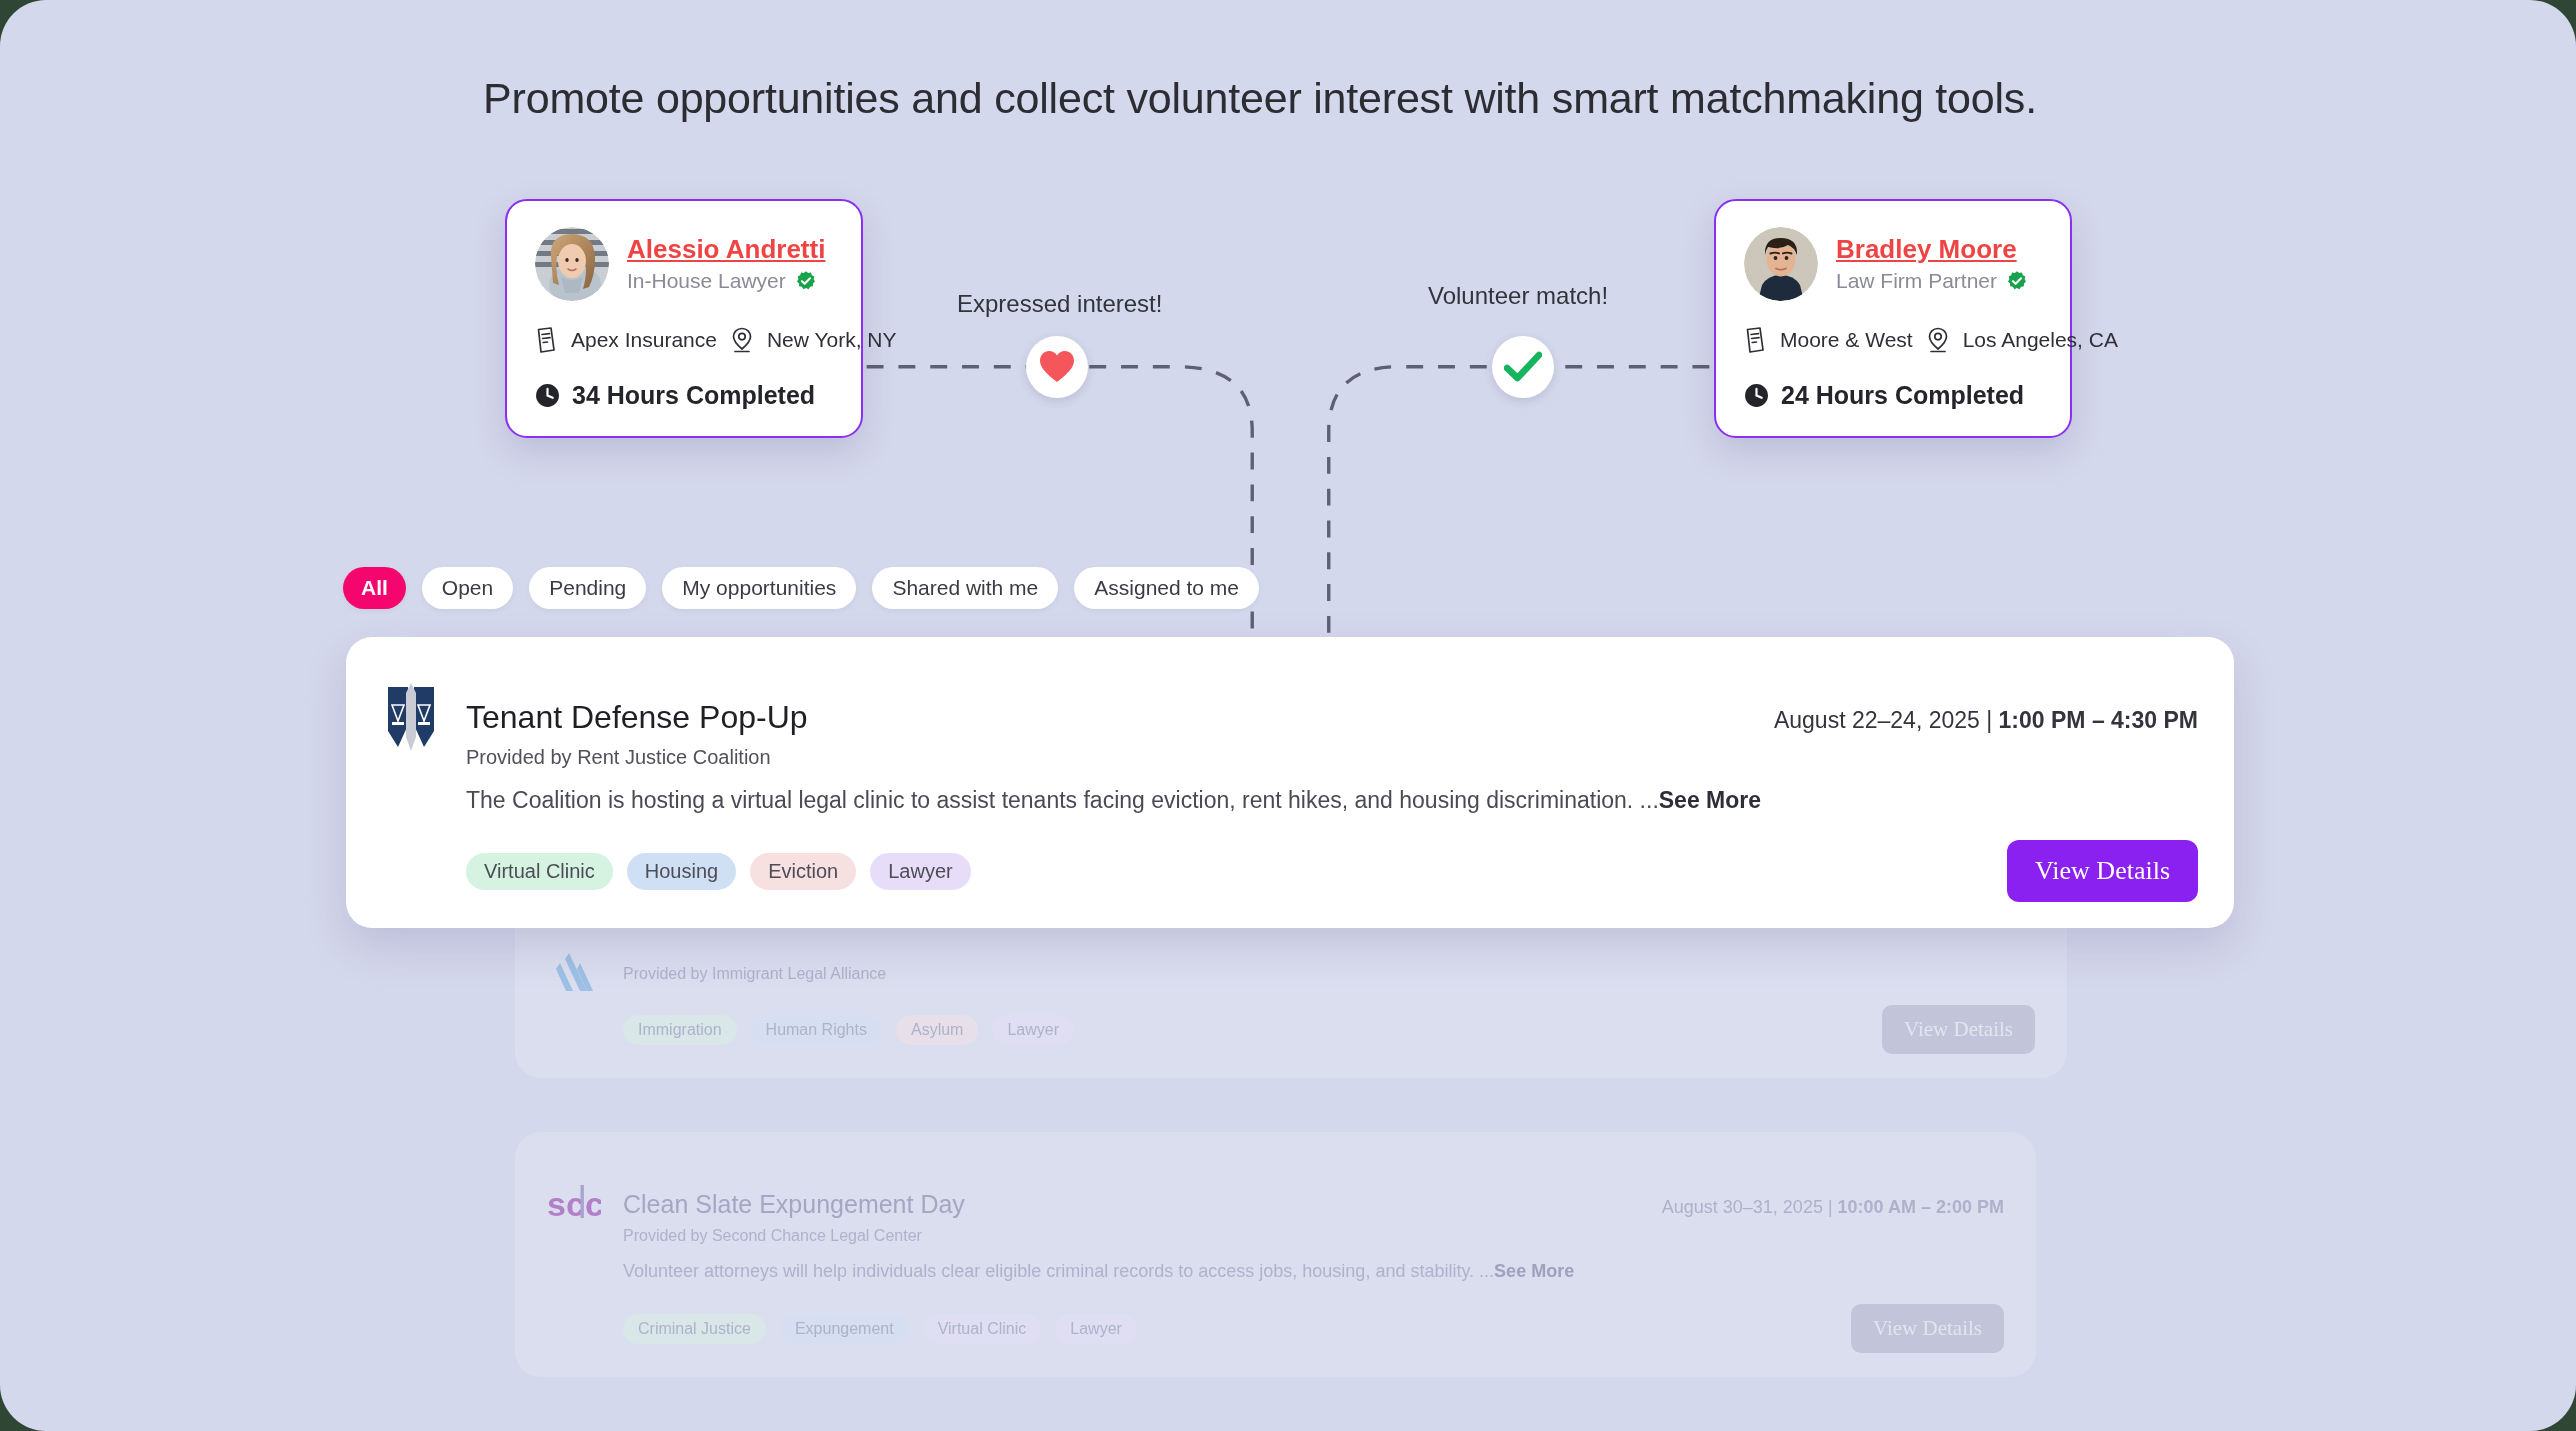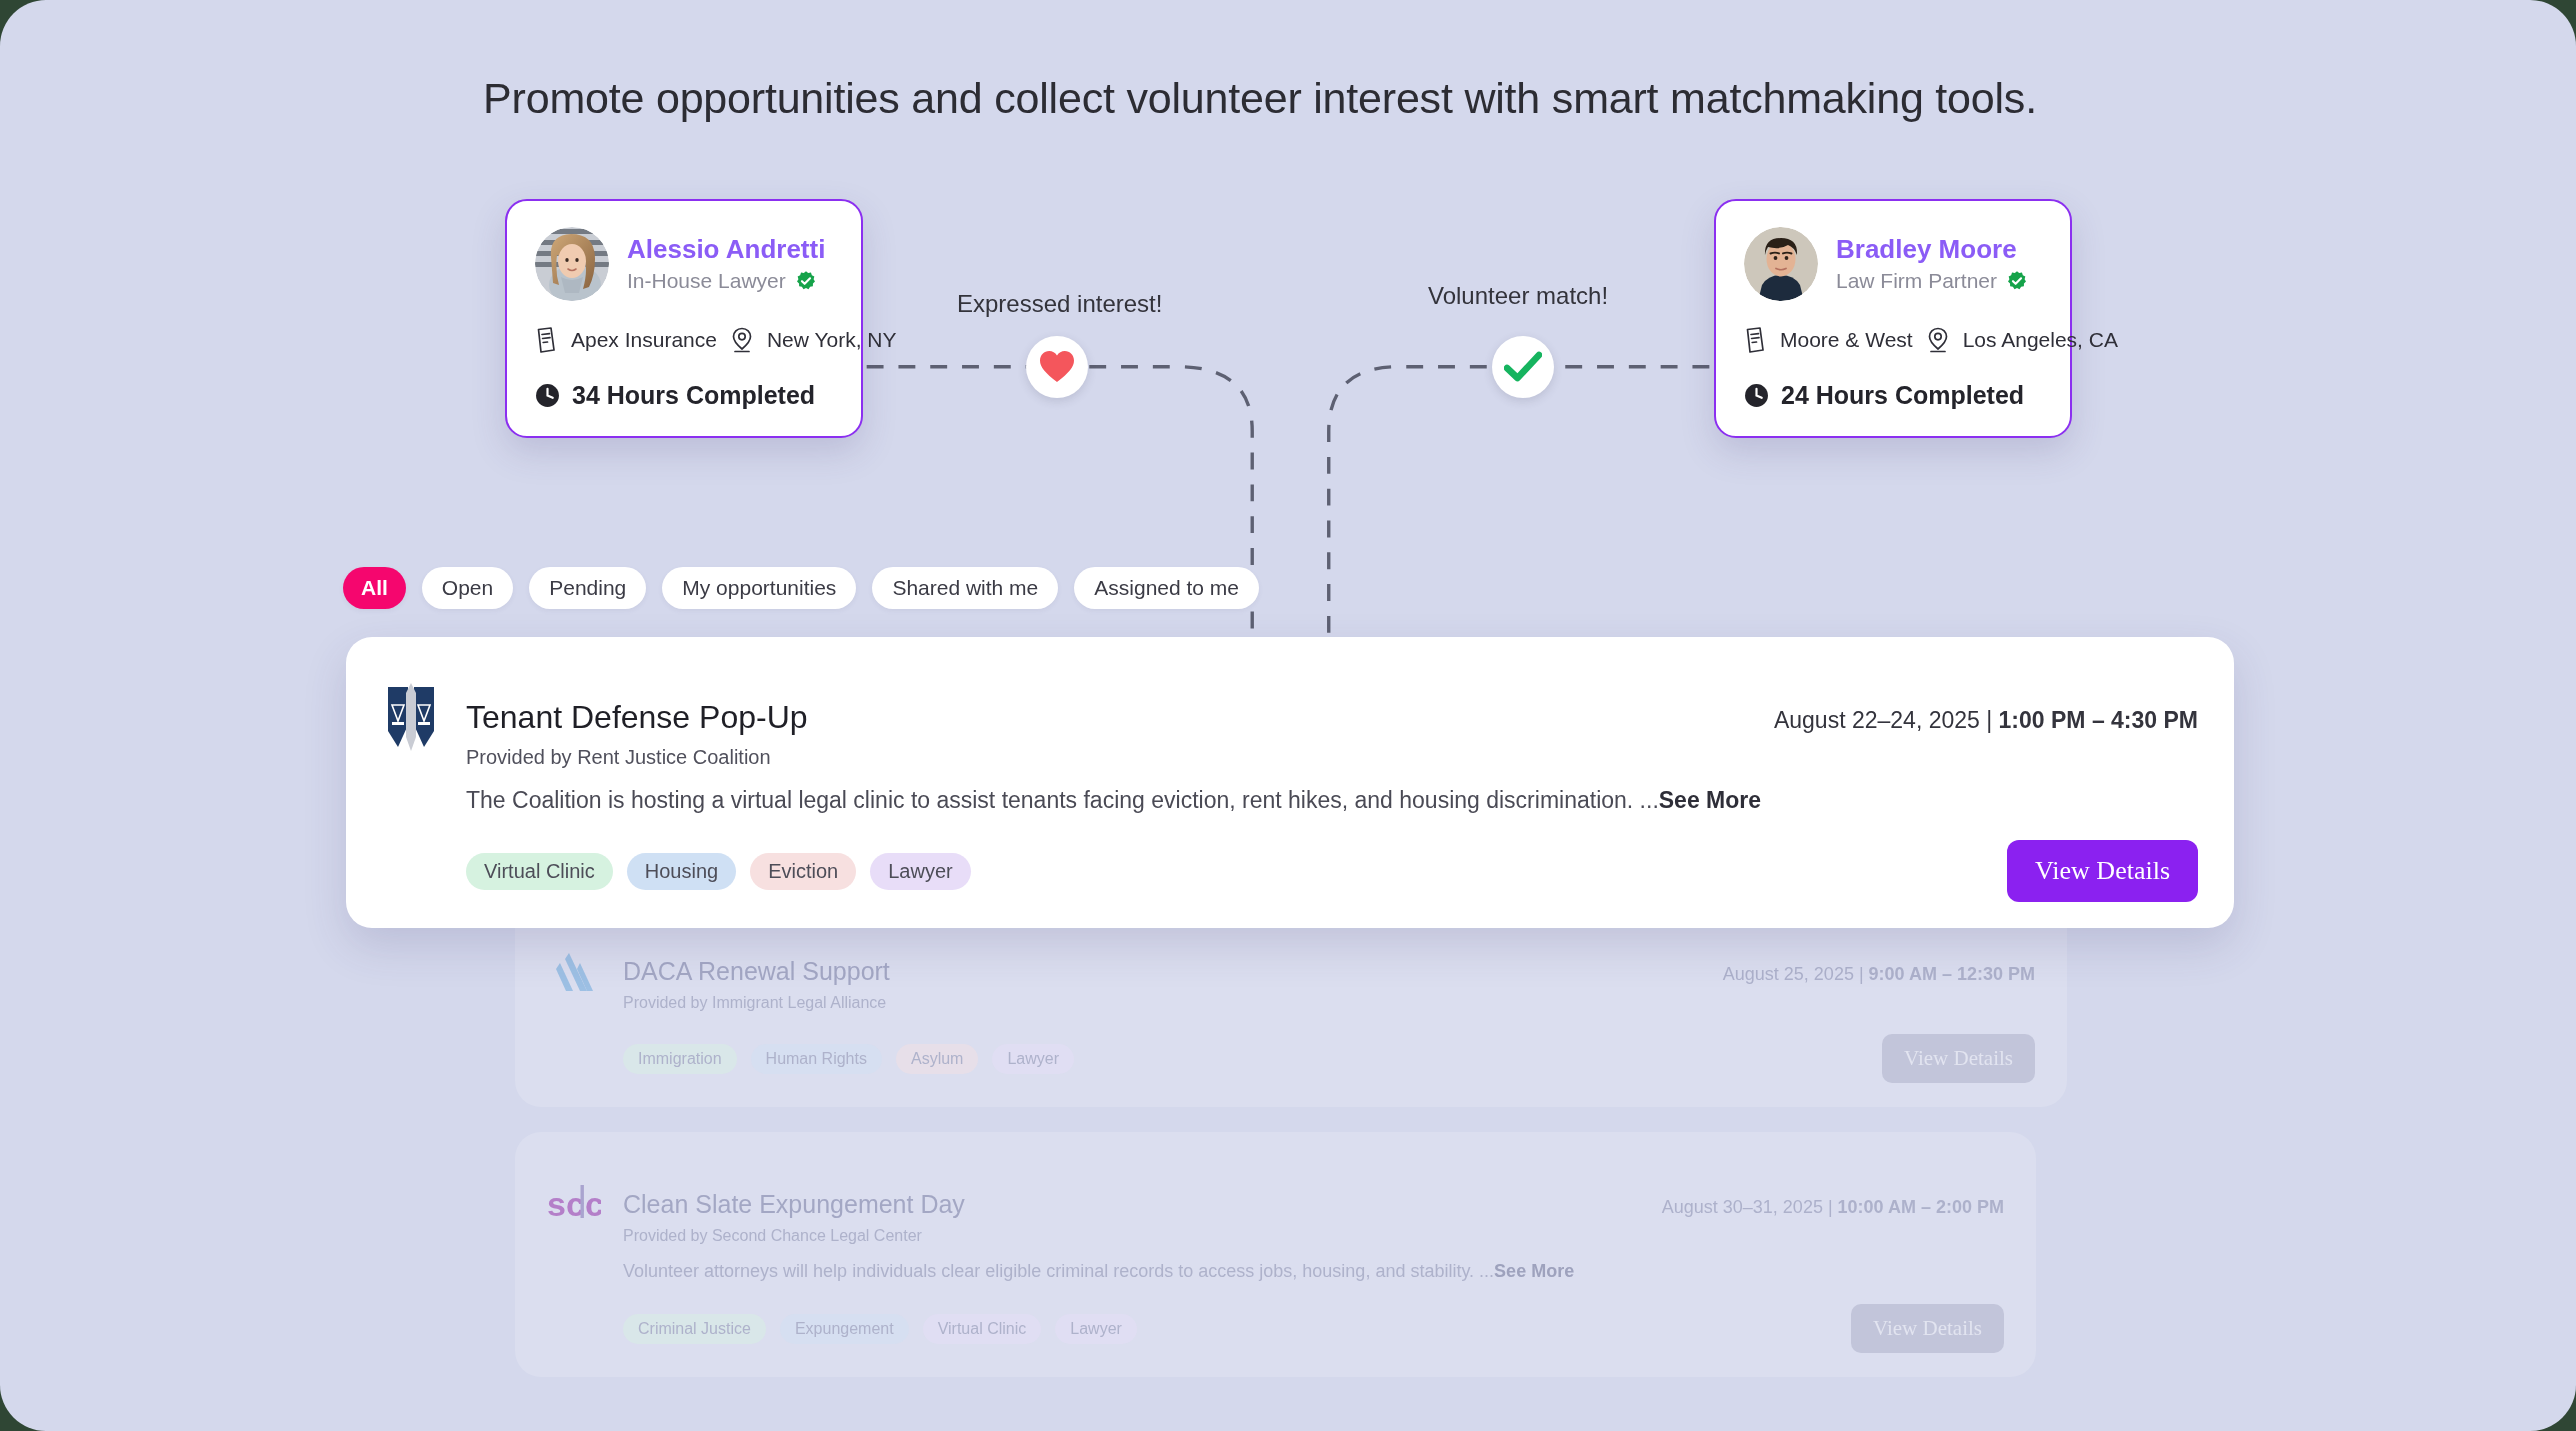--- a/index.html
+++ b/index.html
@@ -80,23 +80,24 @@
     width: 74px;
     height: 74px;
     border-radius: 50%;
     flex: 0 0 auto;
     overflow: hidden;
     position: relative;
   }
   .pc-name {
     font-size: 26px;
     font-weight: 700;
-    color: #8b5cf6;
+    color: #ef4444;
     line-height: 1.15;
     white-space: nowrap;
+    text-decoration: underline;
   }
   .pc-rolerow {
     display: flex;
     align-items: center;
     gap: 9px;
     margin-top: 5px;
   }
   .pc-role {
     font-size: 21px;
     color: #8b8b98;
@@ -480,24 +481,20 @@
   <div class="opp-card faded faded2">
     <div class="opp-head">
       <div class="opp-logo">
         <svg width="54" height="46" viewBox="0 0 54 46">
           <path d="M22 4 L40 42 L33 42 L18 10 Z" fill="#9dc0e4"></path>
           <path d="M13 14 L26 42 L19 42 L9 20 Z" fill="#9dc0e4"></path>
           <path d="M30 20 L40 42 L46 42 L33 14 Z" fill="#9dc0e4"></path>
         </svg>
       </div>
       <div class="opp-main">
-        <div class="opp-titlerow">
-          <div class="opp-title">DACA Renewal Support</div>
-          <div class="opp-when"><span>August 25, 2025 | </span><b>9:00 AM – 12:30 PM</b></div>
-        </div>
         <div class="opp-provider">Provided by Immigrant Legal Alliance</div>
         <div class="opp-bottom">
           <div class="tags">
             <div class="tag green">Immigration</div>
             <div class="tag blue">Human Rights</div>
             <div class="tag pink">Asylum</div>
             <div class="tag purple">Lawyer</div>
           </div>
           <button class="view-btn">View Details</button>
         </div>

